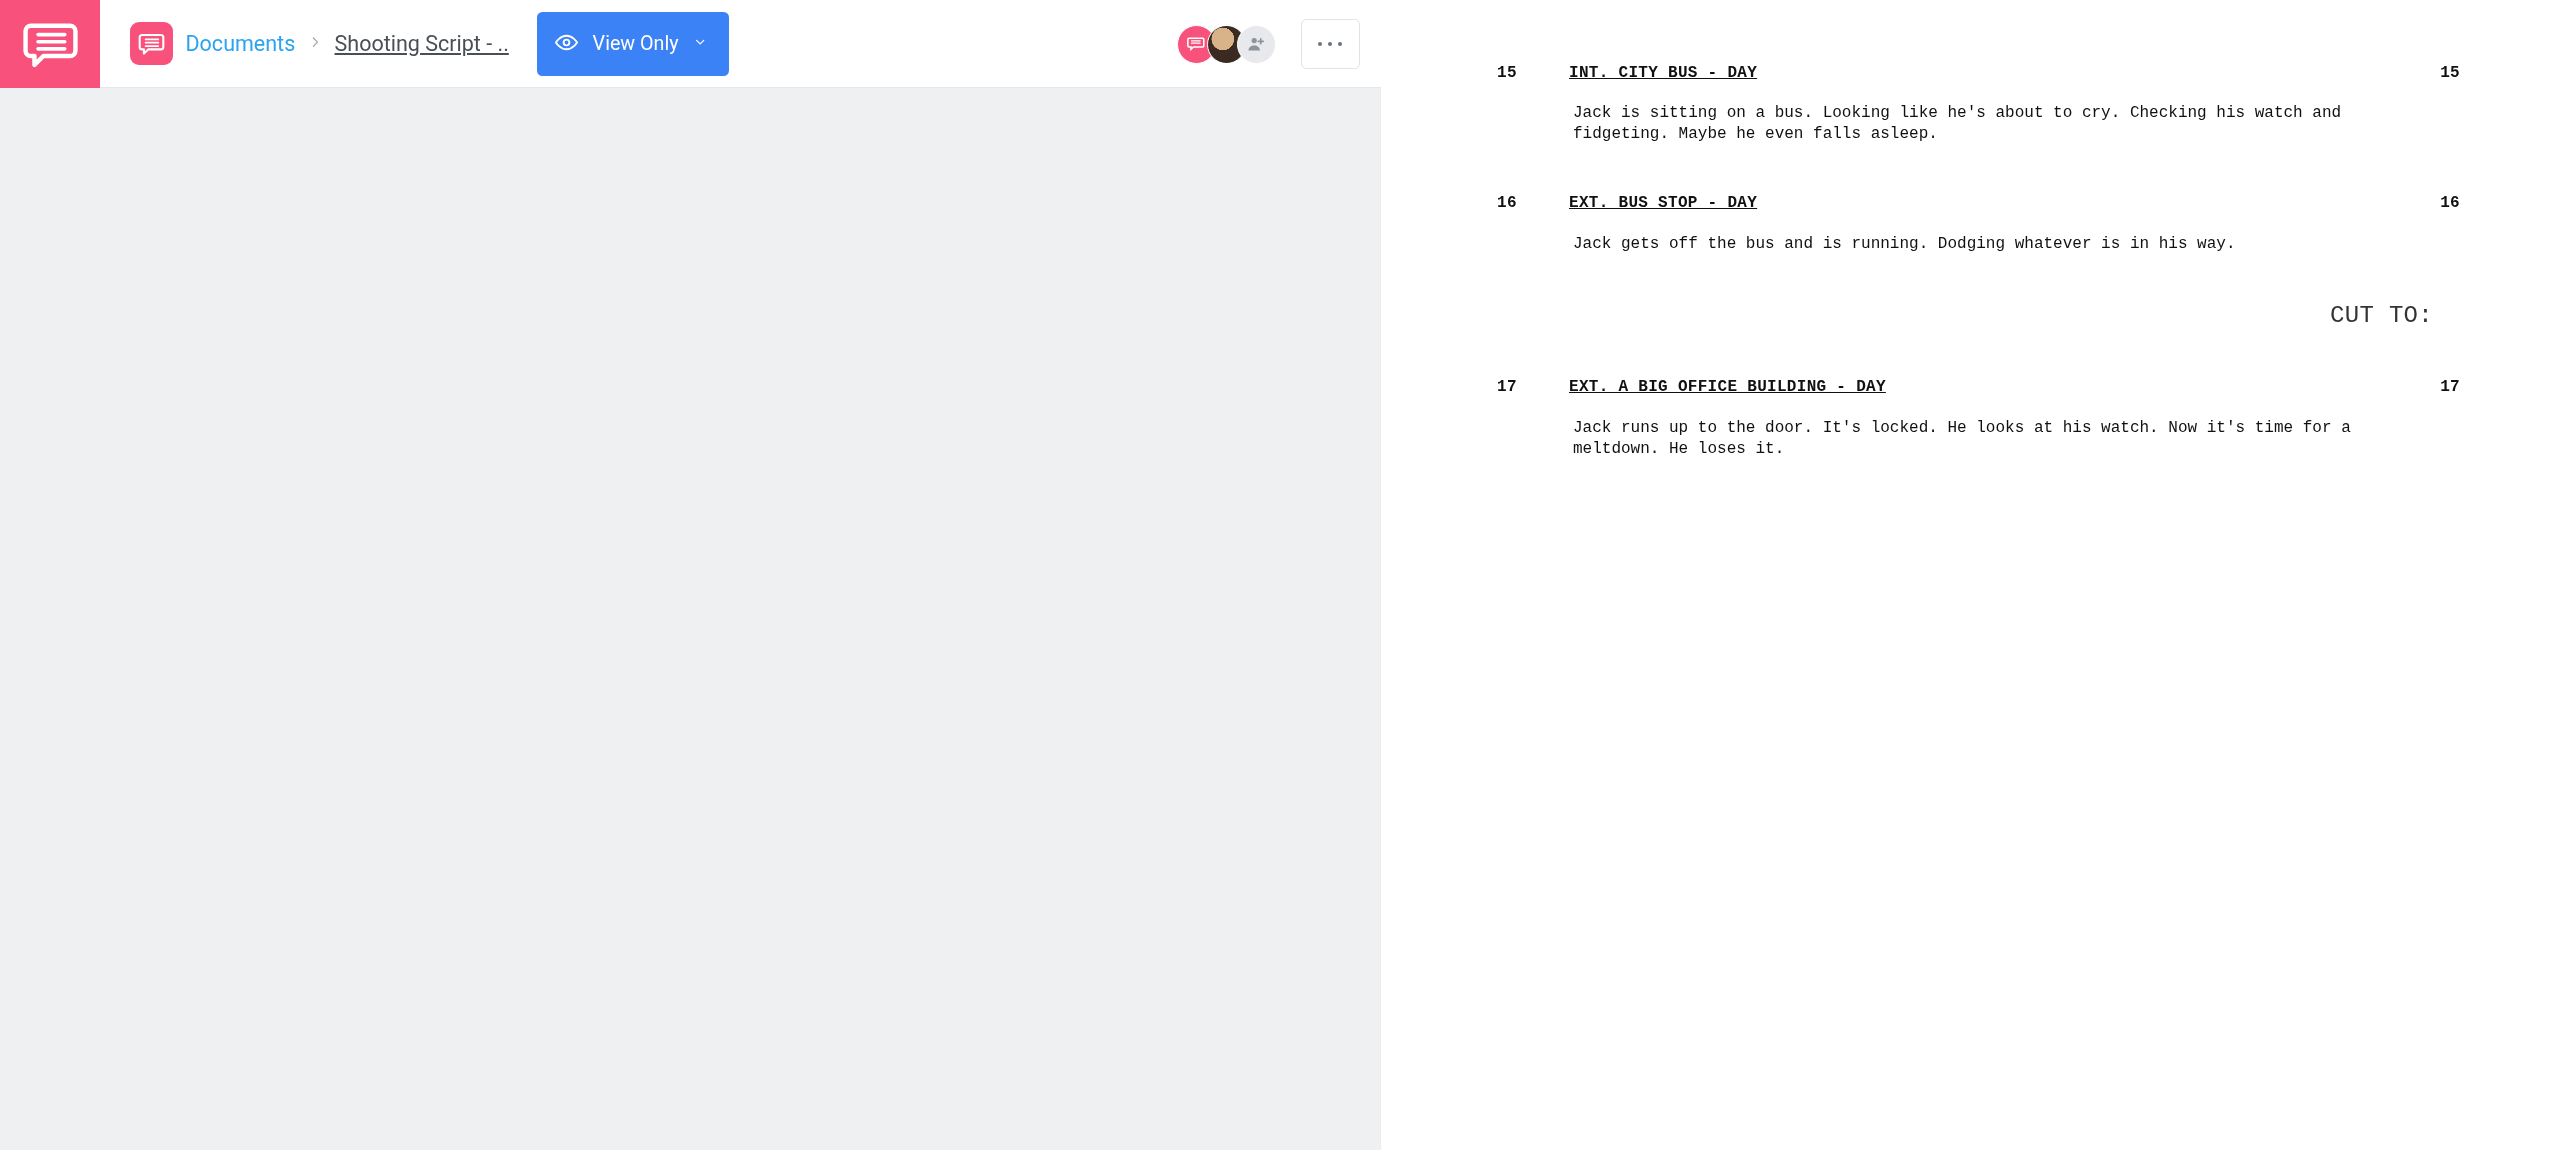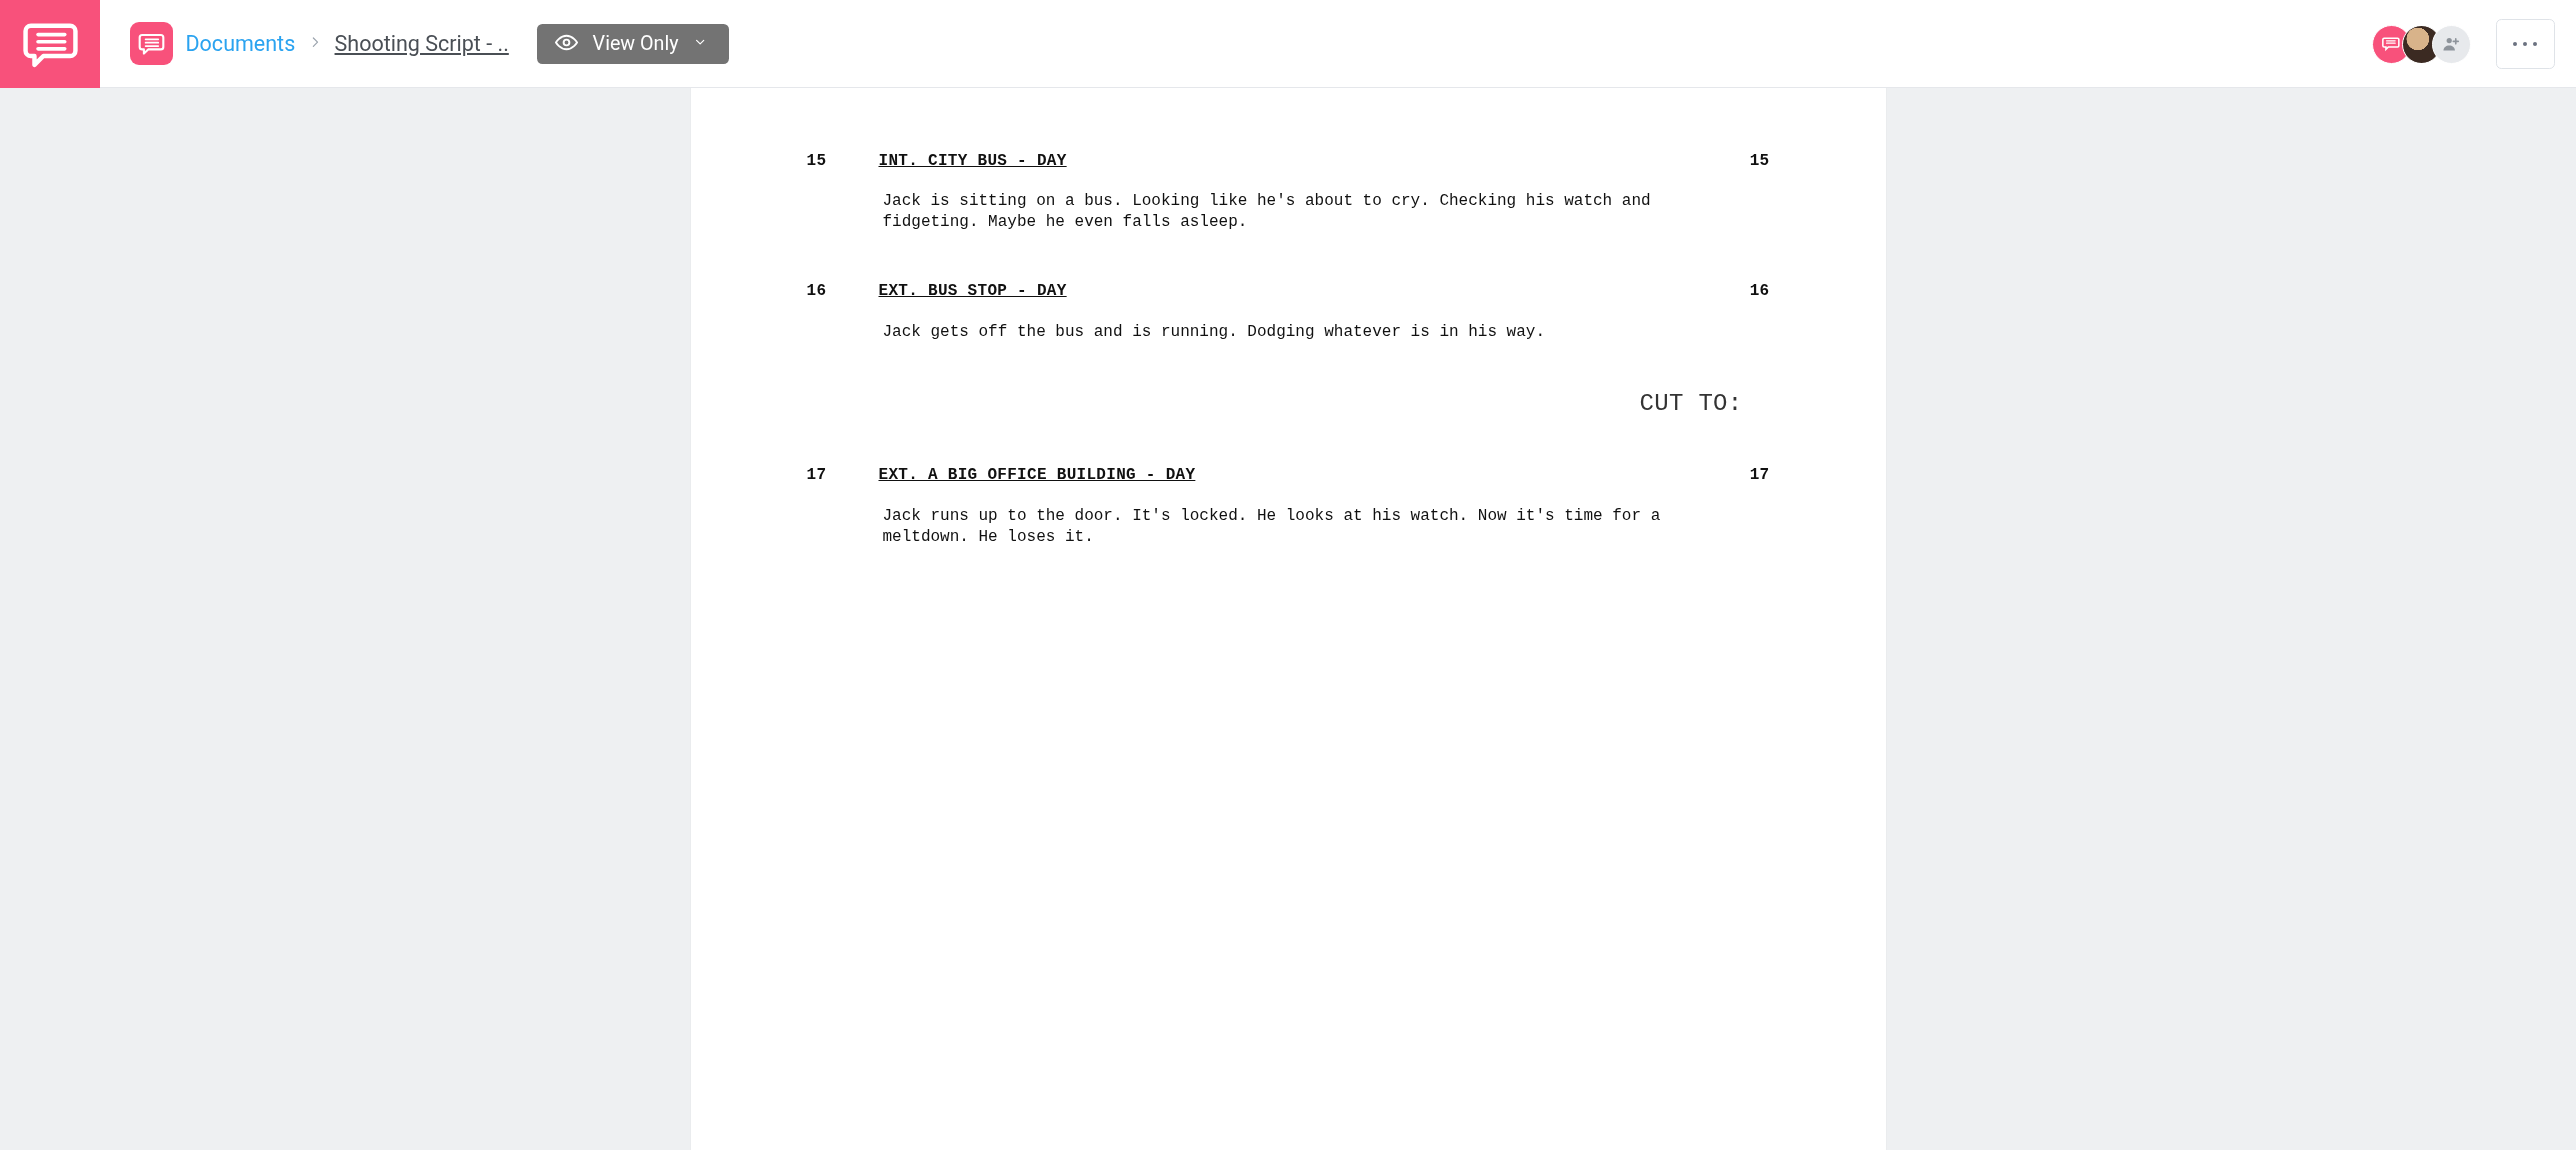--- a/index.html
+++ b/index.html
@@ -6,21 +6,21 @@
   html, body { width: 100%; height: 100%; }
   body {
     font-family: -apple-system, BlinkMacSystemFont, "Segoe UI", Roboto, Helvetica, Arial, sans-serif;
     background: #eef0f2;
     color: #333;
   }
   .app {
     width: 100%;
     min-height: 100%;
     display: flex;
-    flex-direction: column;
+    flex-direction: row;
   }
   .topbar {
     display: flex;
     align-items: center;
     background: #ffffff;
     border-bottom: 0.9px solid #e5e7eb;
     height: 88px;
     width: 100%;
     position: relative;
   }
@@ -55,23 +55,23 @@
     cursor: pointer;
   }
   .bc-sep svg { width: 14.3px; height: 14.3px; stroke: #9aa3ad; }
   .bc-current {
     font-size: 21.5px;
     color: #4a4f55;
     text-decoration: underline;
   }
   .view-pill {
     margin-left: 16px;
-    background: #737373;
+    background: #3b82f6;
     color: #ffffff;
-    height: 40px;
+    height: 64px;
     border-radius: 5.4px;
     display: flex;
     align-items: center;
     padding: 0 21.5px 0 18px;
     gap: 14.3px;
     cursor: pointer;
   }
   .view-pill .eye svg { width: 23px; height: 23px; stroke: #ffffff; }
   .view-pill .label { font-size: 19.7px; font-weight: 400; }
   .view-pill .chev svg { width: 14.3px; height: 14.3px; stroke: #ffffff; }

